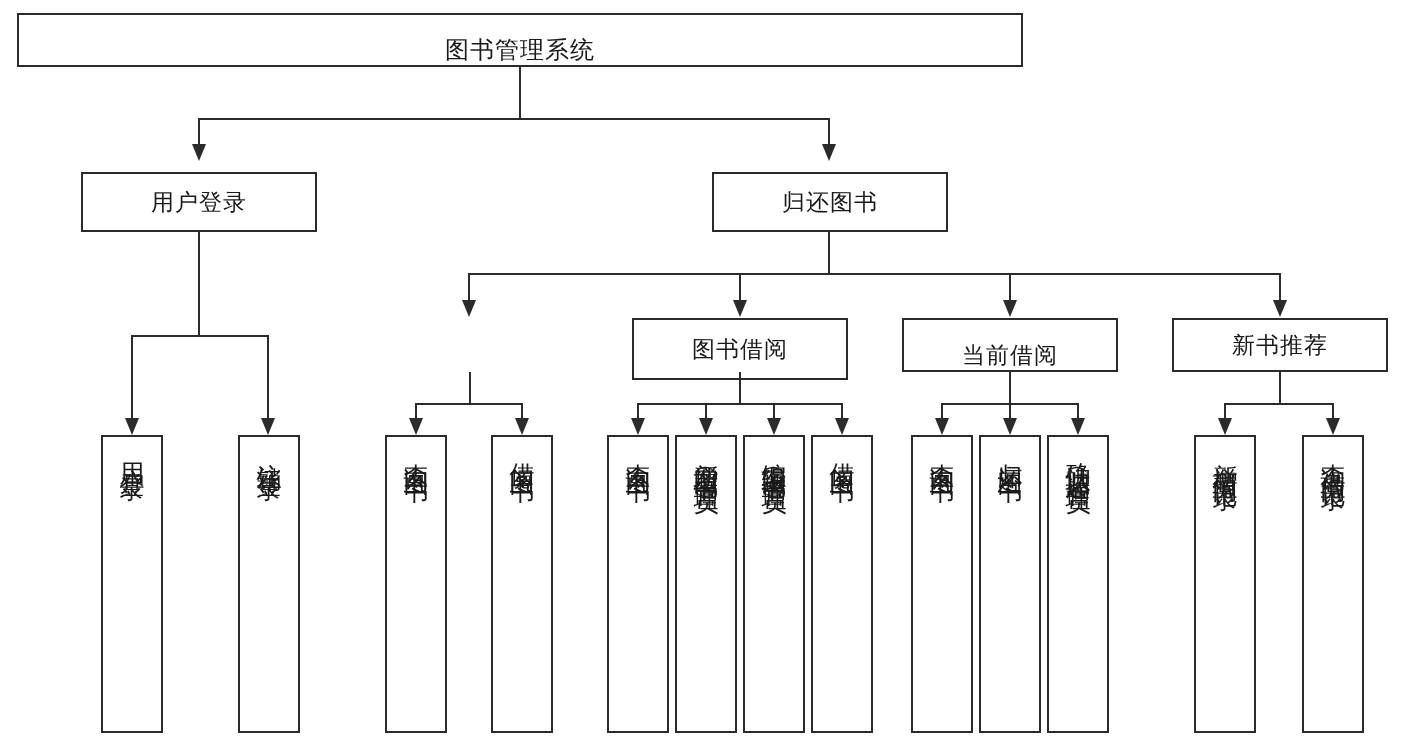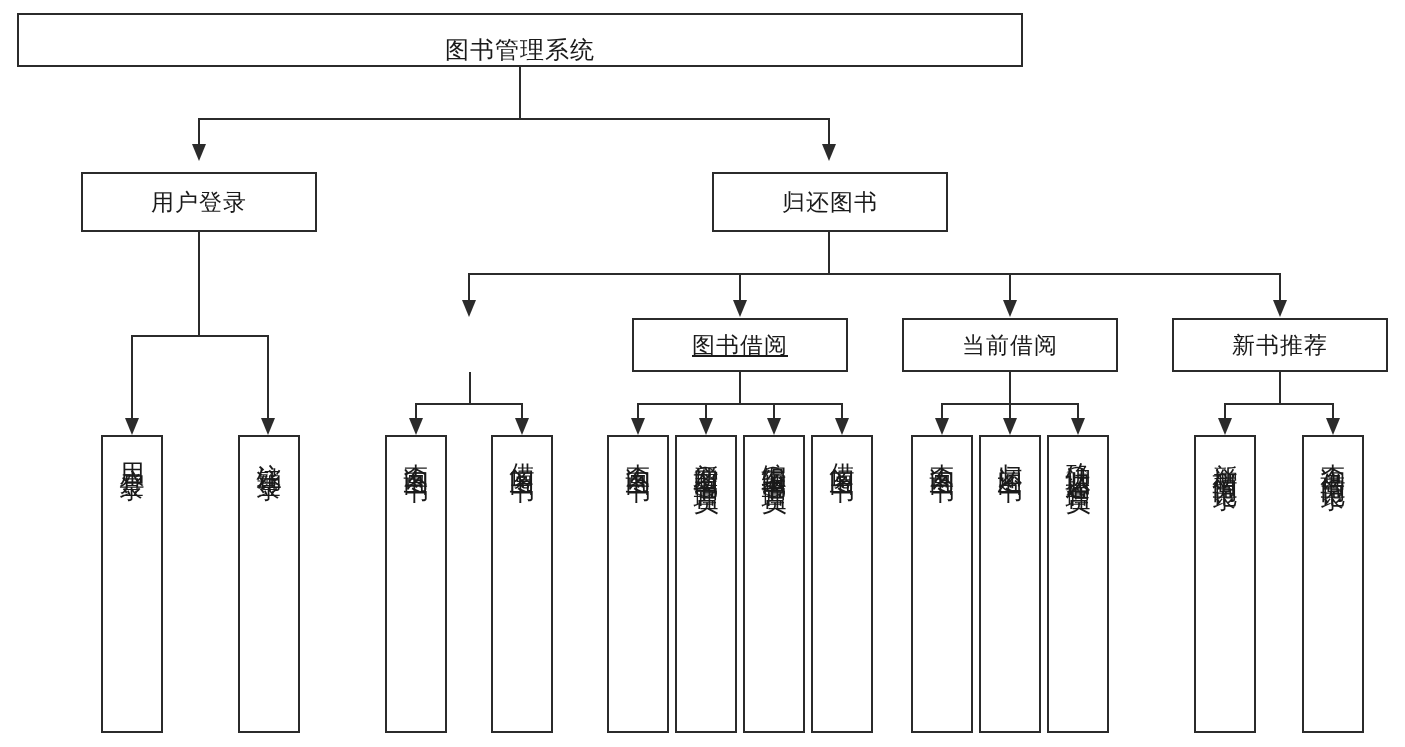--- a/index.html
+++ b/index.html
@@ -116,24 +116,24 @@
   <div class="ln h" style="left:468px;top:273px;width:812px;height:2px;"></div>
   <div class="ln v" style="left:468px;top:273px;width:2px;height:27px;"></div>
   <div class="arrow" style="left:462px;top:300px;"></div>
   <div class="ln v" style="left:739px;top:273px;width:2px;height:27px;"></div>
   <div class="arrow" style="left:733px;top:300px;"></div>
   <div class="ln v" style="left:1009px;top:273px;width:2px;height:27px;"></div>
   <div class="arrow" style="left:1003px;top:300px;"></div>
   <div class="ln v" style="left:1279px;top:273px;width:2px;height:27px;"></div>
   <div class="arrow" style="left:1273px;top:300px;"></div>
 
-  <div class="node h" style="left:632px;top:318px;width:216px;height:54px;text-decoration:underline;">
+  <div class="node h" style="left:632px;top:318px;width:216px;height:62px;">
     <span class="lbl">图书借阅</span>
   </div>
-  <div class="node h" style="left:902px;top:318px;width:216px;height:54px;">
+  <div class="node h" style="left:902px;top:318px;width:216px;height:54px;align-items:flex-end;">
     <span class="lbl">当前借阅</span>
   </div>
   <div class="node h" style="left:1172px;top:318px;width:216px;height:54px;">
     <span class="lbl">新书推荐</span>
   </div>
 
   <div class="ln v" style="left:469px;top:372px;width:2px;height:31px;"></div>
   <div class="ln h" style="left:415px;top:403px;width:108px;height:2px;"></div>
   <div class="ln v" style="left:415px;top:403px;width:2px;height:15px;"></div>
   <div class="arrow" style="left:409px;top:418px;"></div>

